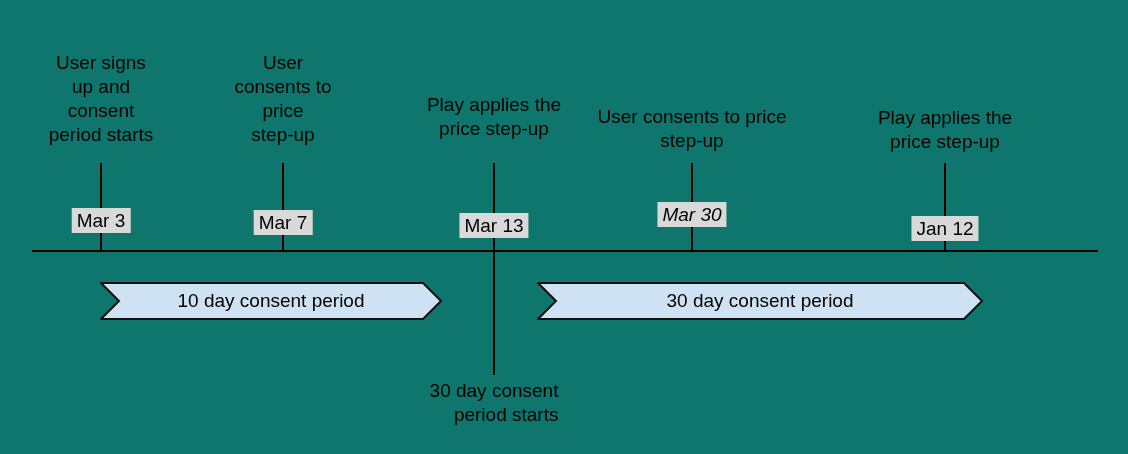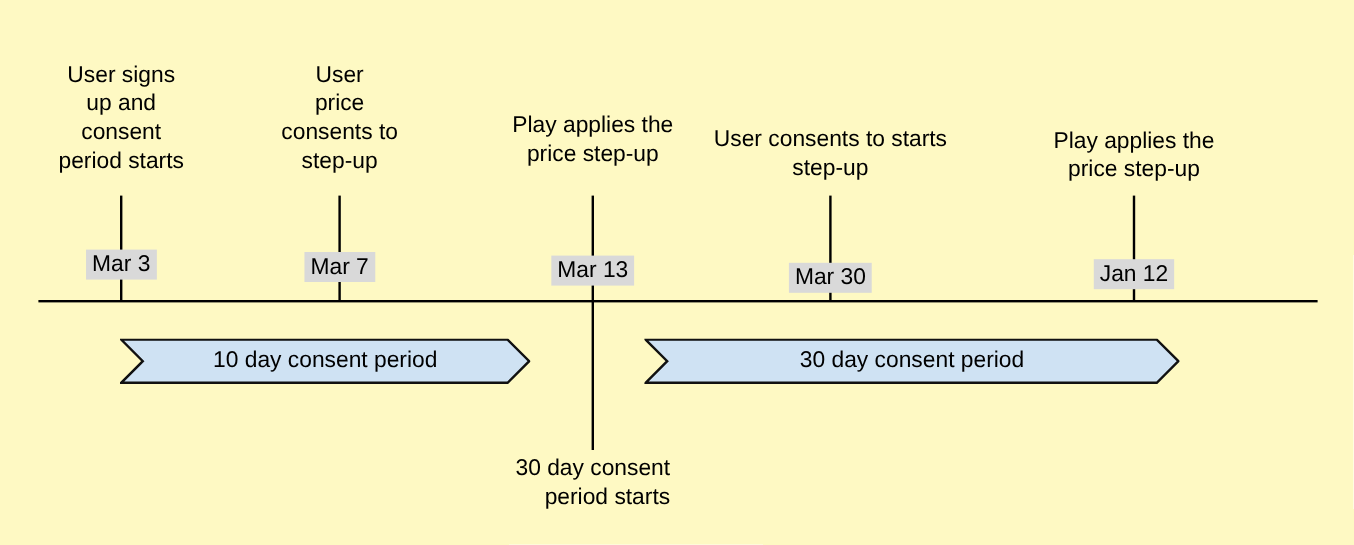--- a/index.html
+++ b/index.html
@@ -8,21 +8,21 @@
     --banner-fill:#cfe2f3;
     --banner-border:#111111;
     --date-bg:#d9d9d9;
   }
   *{box-sizing:border-box;}
   html,body{margin:0;padding:0;background:#ffffff;}
   .canvas{
     position:relative;
     width:1128px;
     height:454px;
-    background:#fef9c3;
+    background:#0f766e;
     font-family:"Liberation Sans","DejaVu Sans",sans-serif;
     color:var(--text-color);
     overflow:hidden;
   }
   .axis-line{
     position:absolute;
     height:2px;
     background:var(--axis-color);
   }
   .event-tick{
@@ -81,37 +81,37 @@
     <div class="event-label" style="left: 101px; top: 51px;">
       <div class="">User signs</div>
       <div class="">up and</div>
       <div class="">consent</div>
       <div class="">period starts</div>
     </div>
     <div class="date-chip" style="left: 101px; top: 208px;">Mar 3</div>
     <div class="event-tick" style="left: 282px; top: 163px; height: 88px;"></div>
     <div class="event-label" style="left: 283px; top: 51px;">
       <div class="">User</div>
+      <div class="">consents to</div>
       <div class="">price</div>
-      <div class="">consents to</div>
       <div class="">step-up</div>
     </div>
     <div class="date-chip" style="left: 283px; top: 210px;">Mar 7</div>
     <div class="event-tick" style="left: 493px; top: 163px; height: 88px;"></div>
     <div class="event-label" style="left: 494px; top: 93px;">
       <div class="">Play applies the</div>
       <div class="">price step-up</div>
     </div>
     <div class="date-chip" style="left: 494px; top: 213px;">Mar 13</div>
     <div class="event-tick" style="left: 691px; top: 163px; height: 88px;"></div>
     <div class="event-label" style="left: 692px; top: 105px;">
-      <div class="">User consents to starts</div>
+      <div class="">User consents to price</div>
       <div class="">step-up</div>
     </div>
-    <div class="date-chip" style="left: 692px; top: 219px;">Mar 30</div>
+    <div class="date-chip" style="left: 692px; top: 202px; font-style: italic;">Mar 30</div>
     <div class="event-tick" style="left: 944px; top: 163px; height: 88px;"></div>
     <div class="event-label" style="left: 945px; top: 106px;">
       <div class="">Play applies the</div>
       <div class="">price step-up</div>
     </div>
     <div class="date-chip" style="left: 945px; top: 216px;">Jan 12</div>
     <div class="note-line" style="left: 493px; top: 251px; height: 124px;"></div>
     <div class="note-label" style="left: 494px; top: 379px;">
       <div class="">30 day consent</div>
       <div class="">period starts</div>

